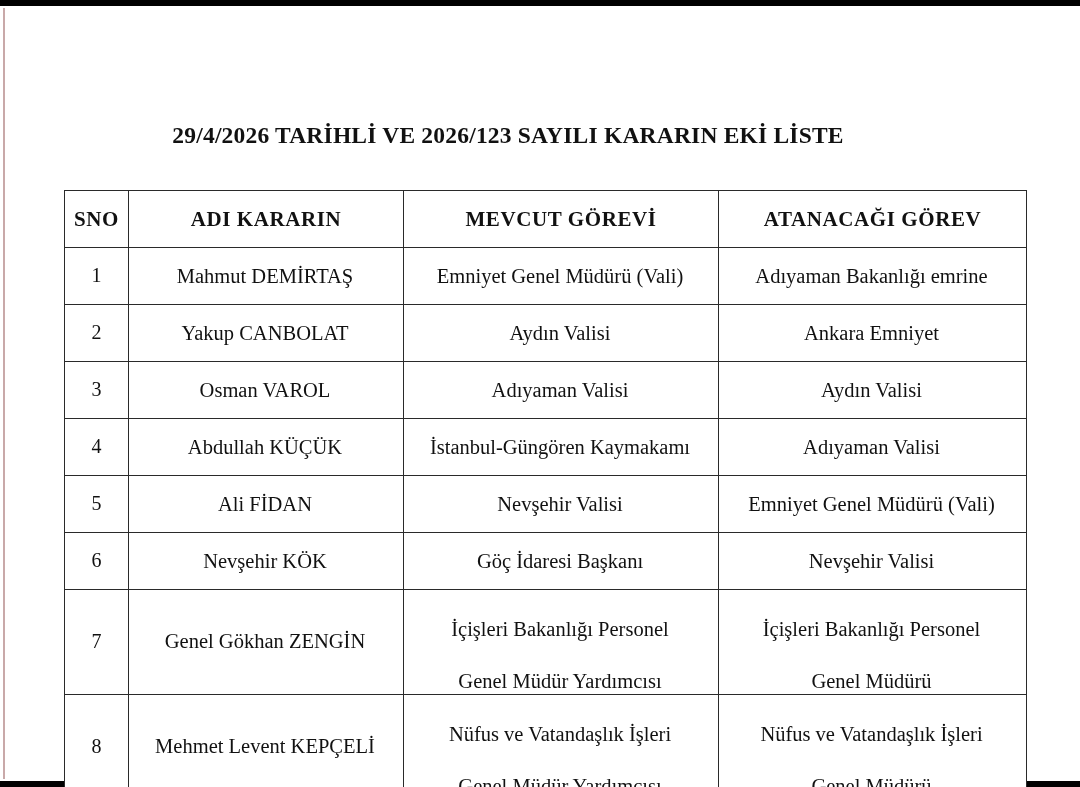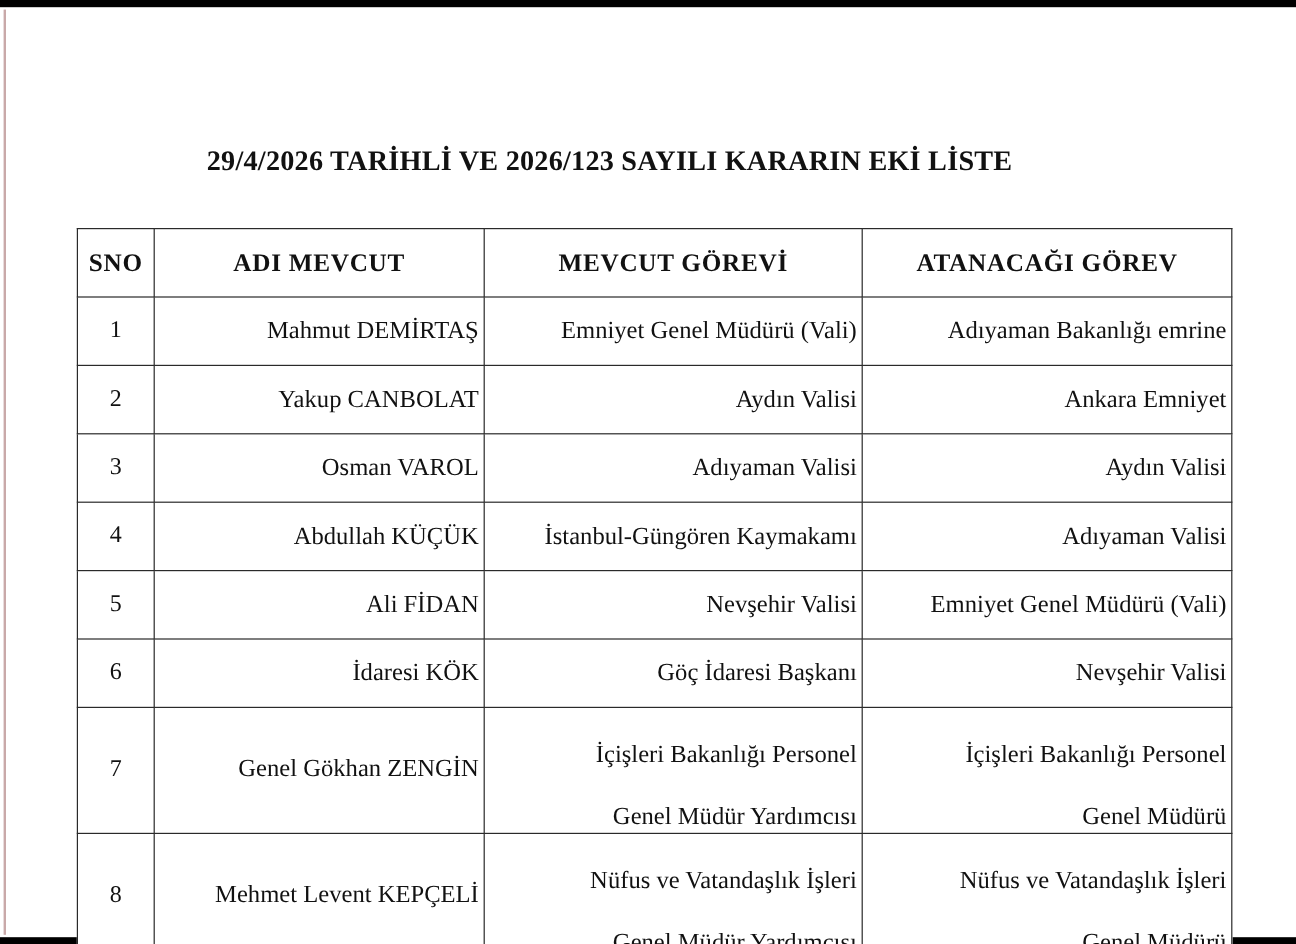--- a/index.html
+++ b/index.html
@@ -84,21 +84,21 @@
   tbody td {
     height: 56px;
     font-size: 20.5px;
     line-height: 1.18;
   }
   td.cell-sno {
     text-align: center;
     font-size: 20px;
   }
   td.cell-text {
-    text-align: right;
+    text-align: center;
     padding-left: 2px;
     padding-right: 4px;
   }
   
   tr.row-tall td { height: 56px; }
   tr.row-tall td.cell-text { line-height: 1.17; }
   .line { display: block; white-space: nowrap; margin-top: 28px; }
 </style>
 </head>
 <body>
@@ -112,21 +112,21 @@
 <table class="list-table">
   <colgroup>
     <col class="c-sno">
     <col class="c-name">
     <col class="c-cur">
     <col class="c-new">
   </colgroup>
   <thead>
     <tr>
       <th>SNO</th>
-      <th>ADI MEVCUT</th>
+      <th>ADI KARARIN</th>
       <th>MEVCUT GÖREVİ</th>
       <th>ATANACAĞI GÖREV</th>
     </tr>
   </thead>
   <tbody>
 
     <tr>
       <td class="cell-sno">1</td>
       <td class="cell-text">Mahmut DEMİRTAŞ</td>
       <td class="cell-text">Emniyet Genel Müdürü (Vali)</td>
@@ -156,21 +156,21 @@
 
     <tr>
       <td class="cell-sno">5</td>
       <td class="cell-text">Ali FİDAN</td>
       <td class="cell-text">Nevşehir Valisi</td>
       <td class="cell-text">Emniyet Genel Müdürü (Vali)</td>
     </tr>
 
     <tr>
       <td class="cell-sno">6</td>
-      <td class="cell-text">İdaresi KÖK</td>
+      <td class="cell-text">Nevşehir KÖK</td>
       <td class="cell-text">Göç İdaresi Başkanı</td>
       <td class="cell-text">Nevşehir Valisi</td>
     </tr>
 
     <tr class="row-tall">
       <td class="cell-sno">7</td>
       <td class="cell-text">Genel Gökhan ZENGİN</td>
       <td class="cell-text">
         <span class="line">İçişleri Bakanlığı Personel</span>
         <span class="line">Genel Müdür Yardımcısı</span>

